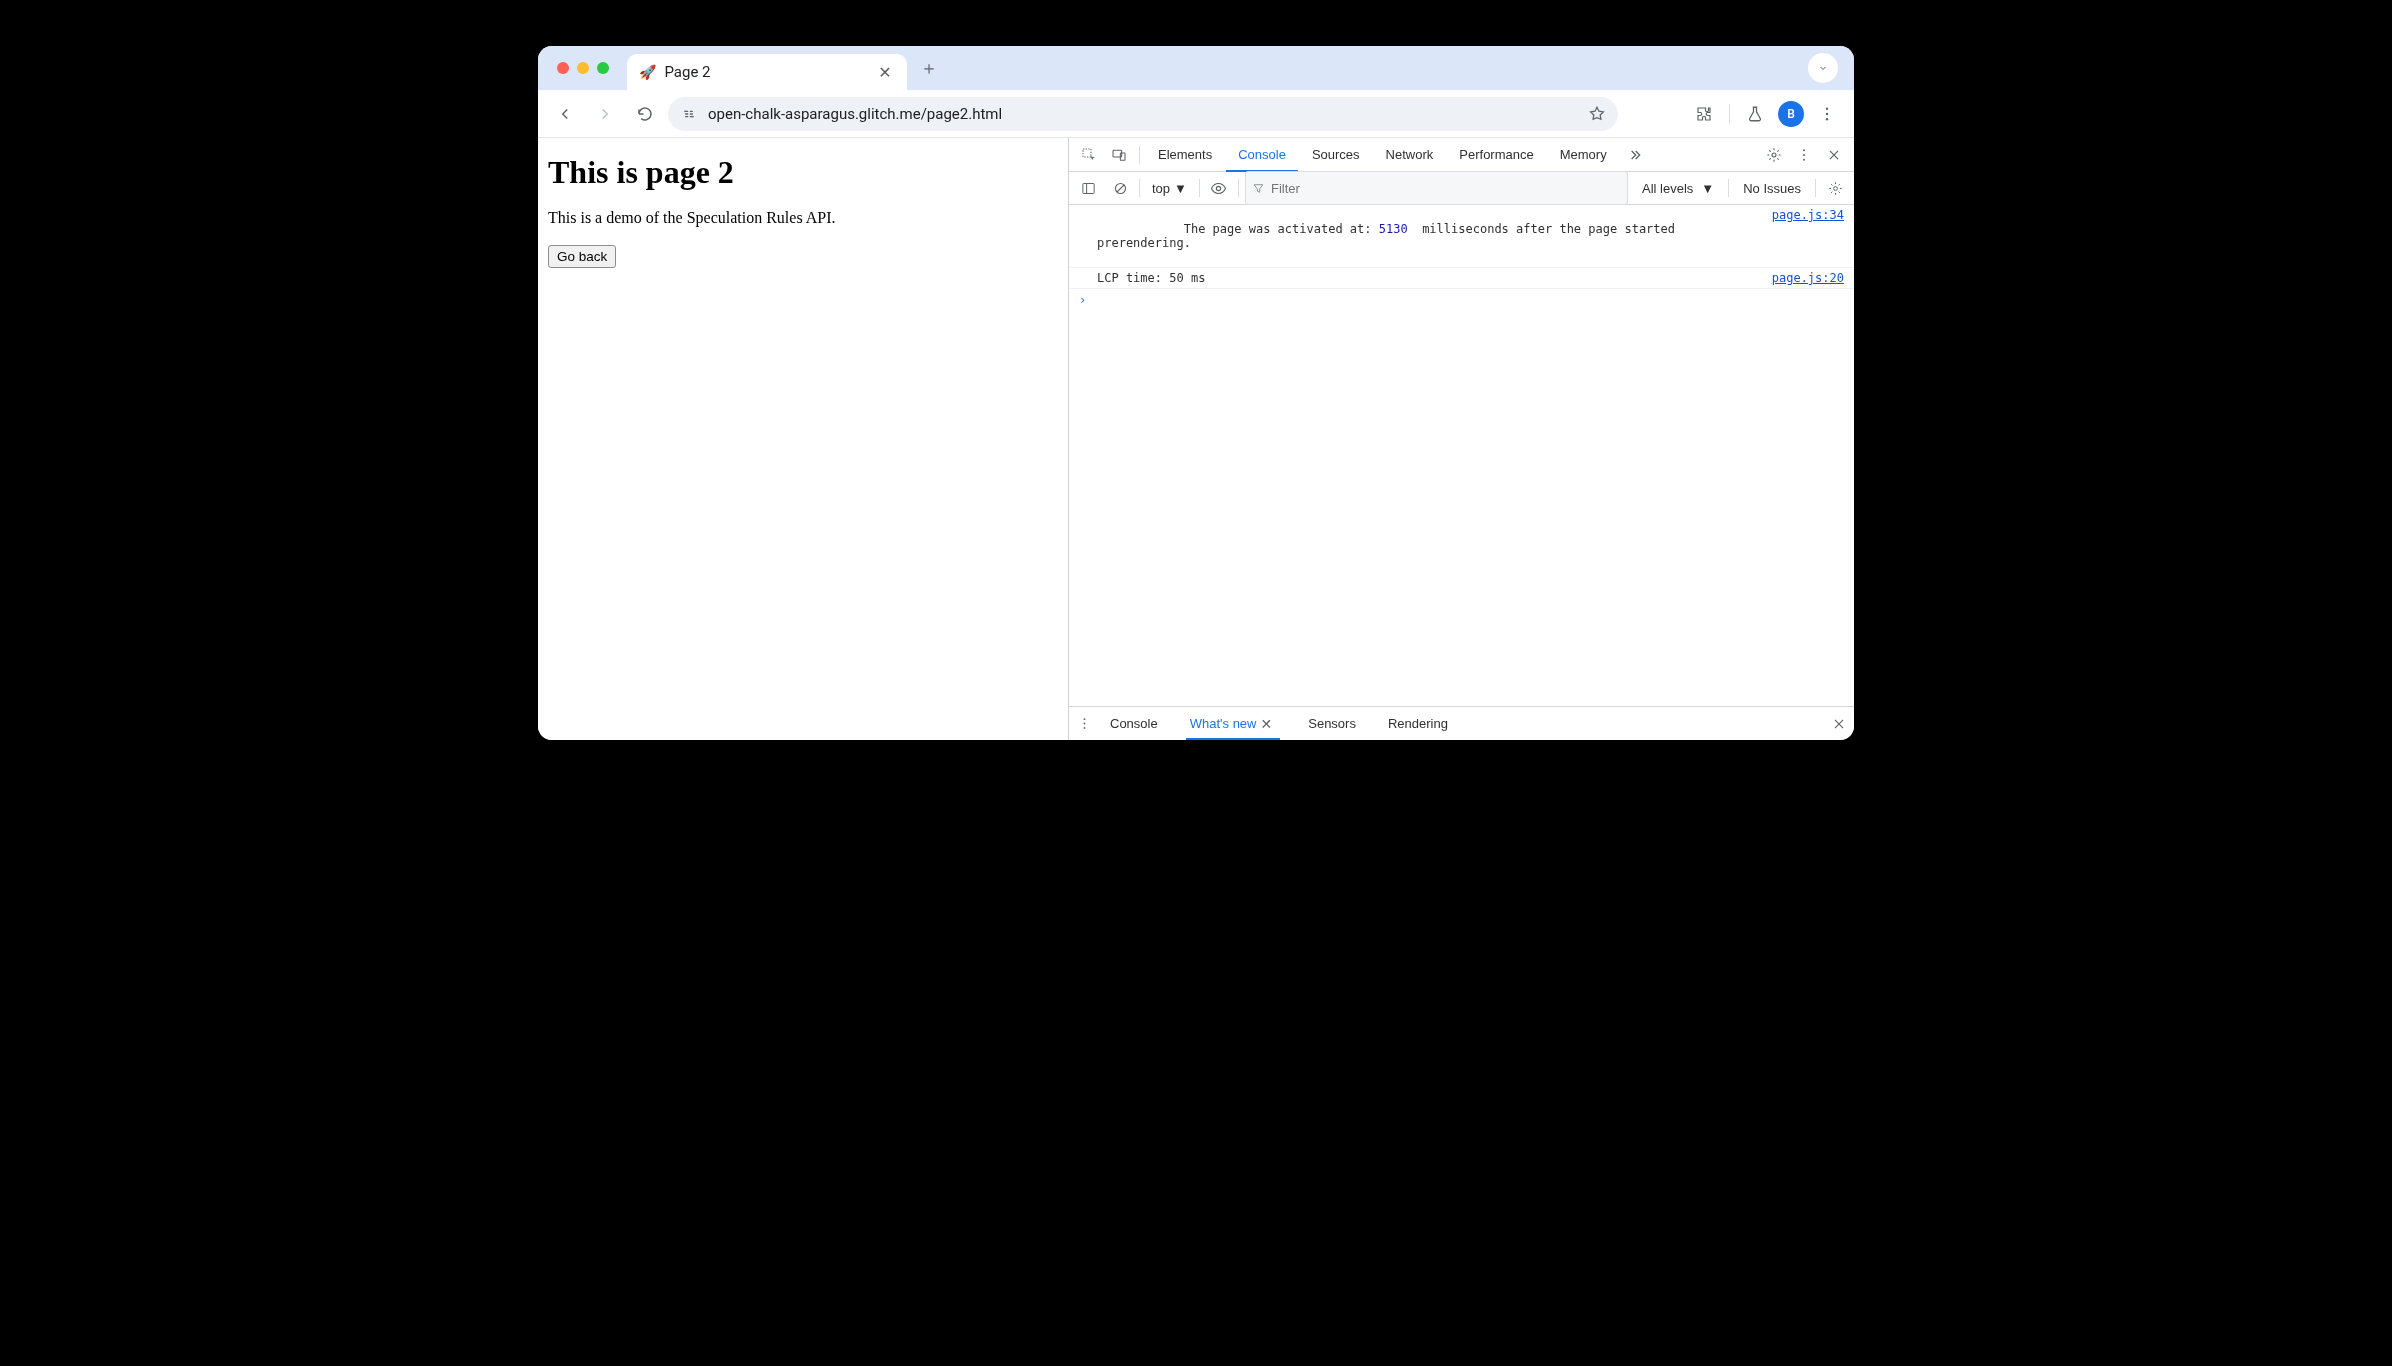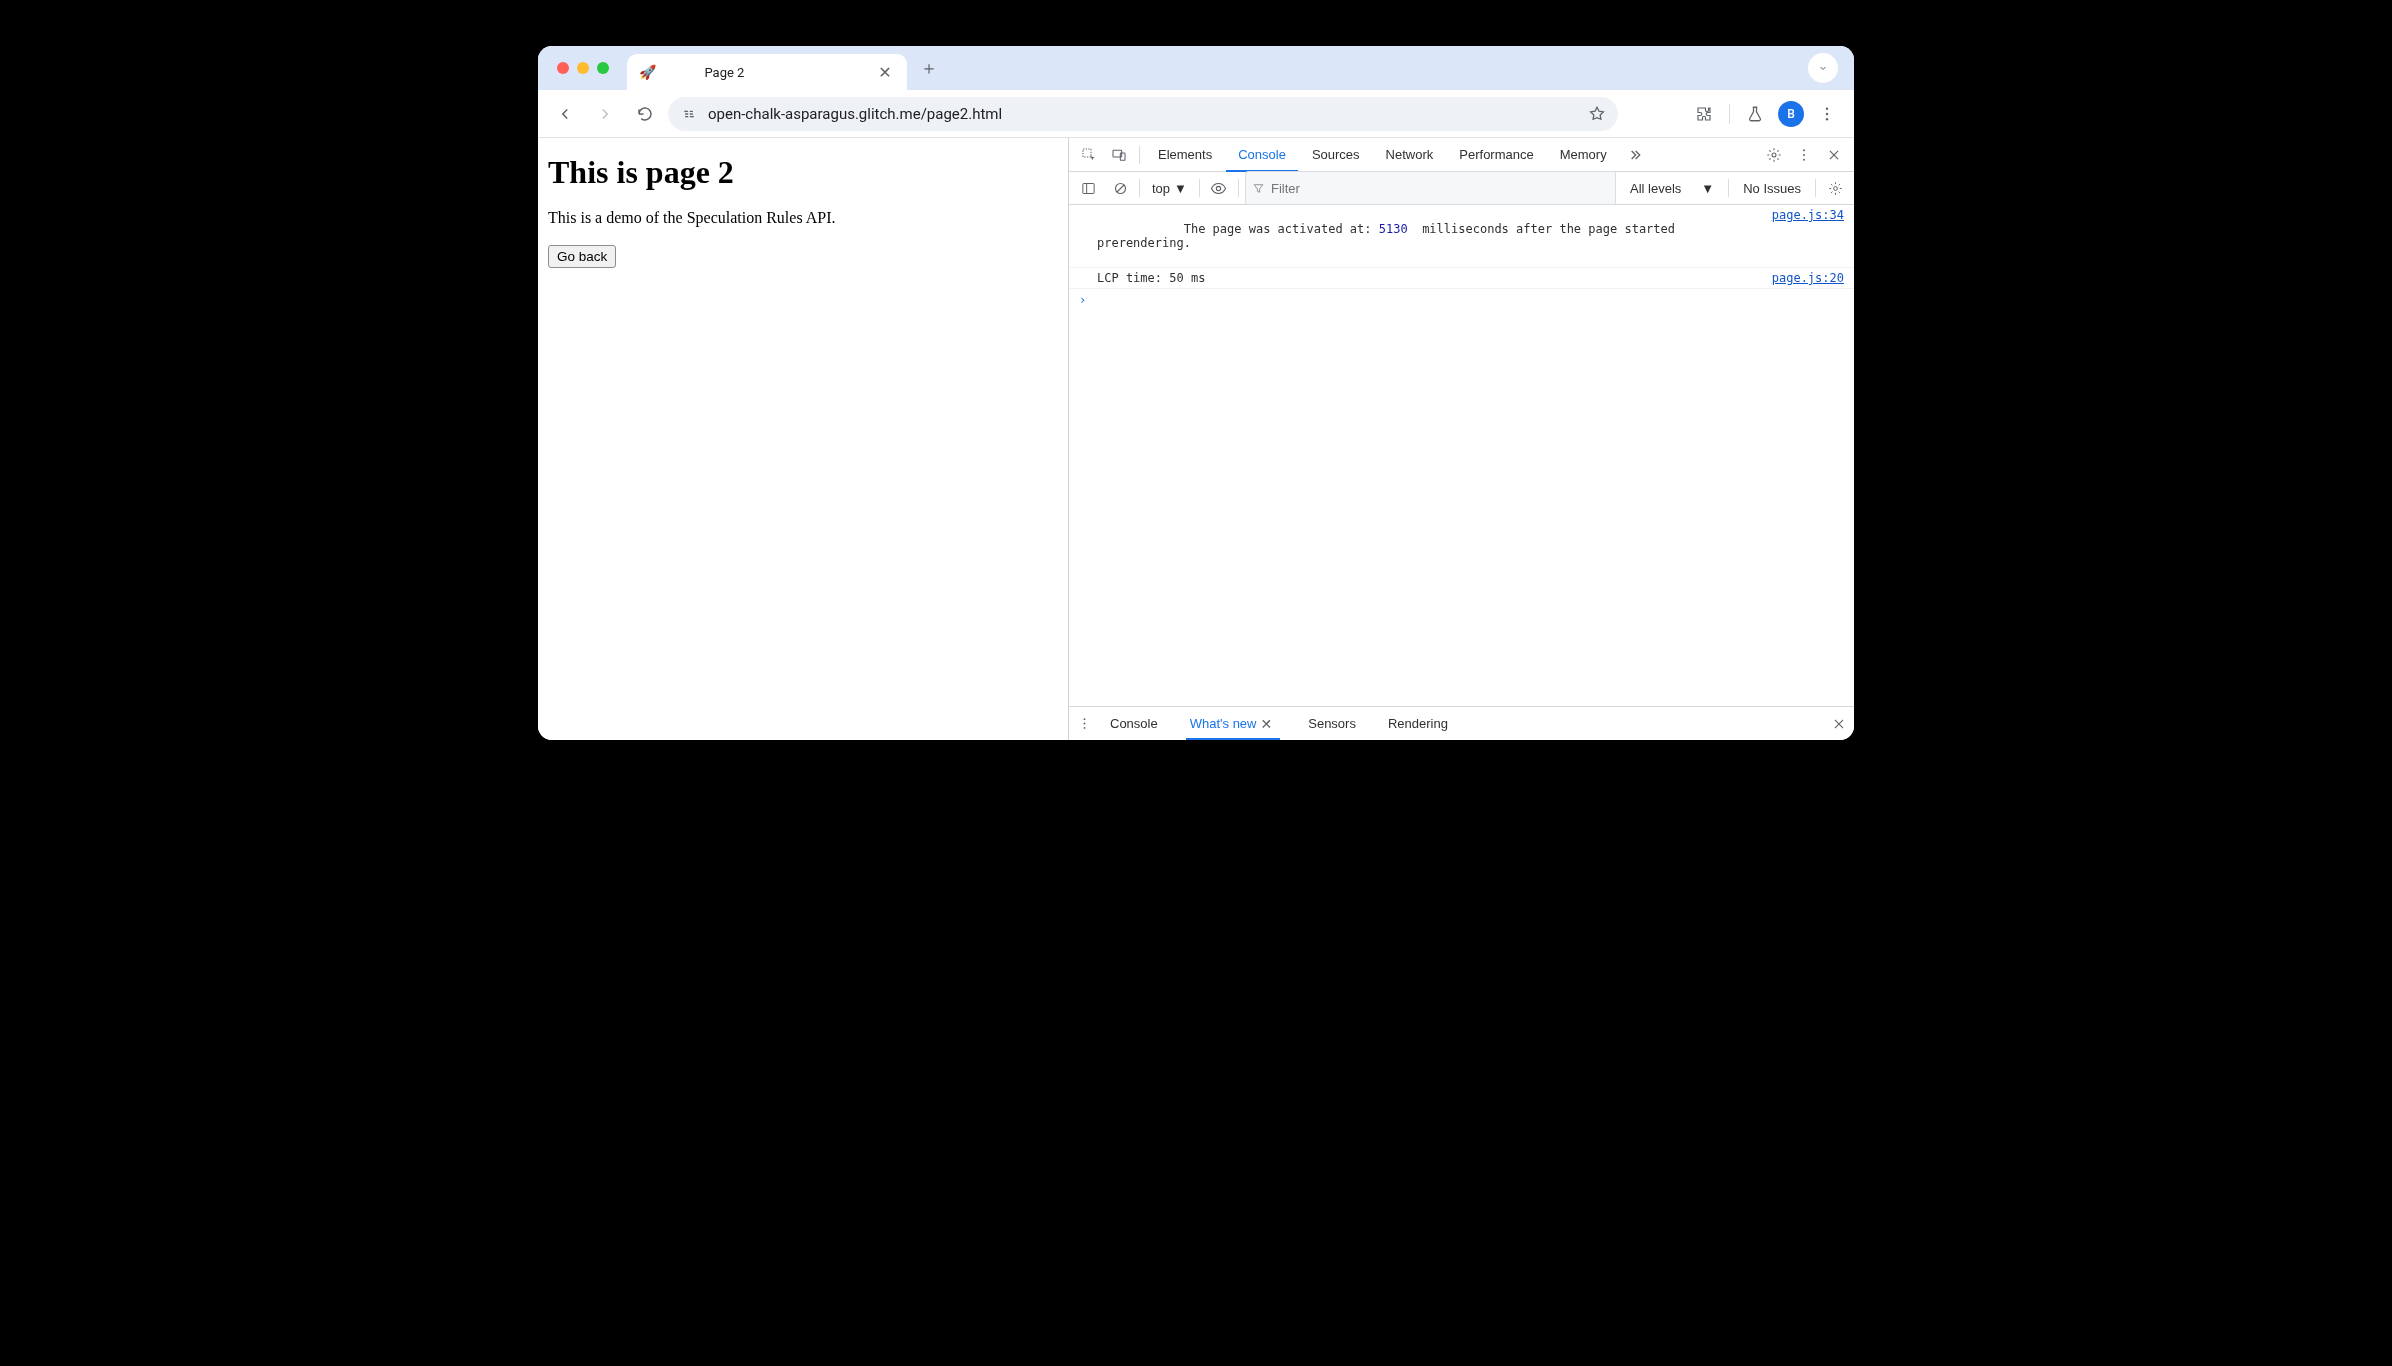--- a/index.html
+++ b/index.html
@@ -41,21 +41,21 @@
     height: 36px;
     margin-top: 8px;
     border-radius: 10px 10px 0 0;
     display: flex;
     align-items: center;
     padding: 0 12px 0 12px;
     width: 280px;
     gap: 8px;
   }
   .tab .favicon { font-size: 14px; }
-  .tab .title { font-size: 13px; color: #202124; flex: 1; margin-left: 40px; }
+  .tab .title { font-size: 15px; color: #202124; flex: 1; }
   .tab .close { font-size: 16px; color: #5f6368; cursor: pointer; width:20px; text-align:center; }
   .newtab {
     width: 28px; height: 28px; display:flex; align-items:center; justify-content:center;
     border-radius: 50%; margin-left: 8px; color:#5f6368; font-size:18px; cursor:pointer;
   }
   .tabbar .spacer { flex: 1; }
   .tabmenu {
     width: 30px; height: 30px; border-radius: 50%; background:#fff;
     display:flex; align-items:center; justify-content:center; margin-right:10px;
     cursor:pointer;
@@ -167,21 +167,21 @@
   .filterbox {
     flex:1; height:24px; background:#fff;
     border:1px solid #d9dce0; border-radius:3px;
     display:flex; align-items:center; padding:16px 6px; gap:6px;
     color:#80868b;
     background:#f6f7f9;
   }
   .filterbox input {
     border:none; outline:none; background:transparent; font-size:13px; flex:1; color:#303030;
   }
-  .pill { padding:0 8px; color:#303030; cursor:pointer; display:flex; align-items:center; gap:20px;}
+  .pill { padding:0 8px; color:#303030; cursor:pointer; display:flex; align-items:center; gap:8px;}
 
   .dt-log {
     flex:1;
     overflow:auto;
     font-family: Menlo, Consolas, monospace;
     font-size: 12px;
     color:#303030;
   }
   .logrow {
     display:flex;

